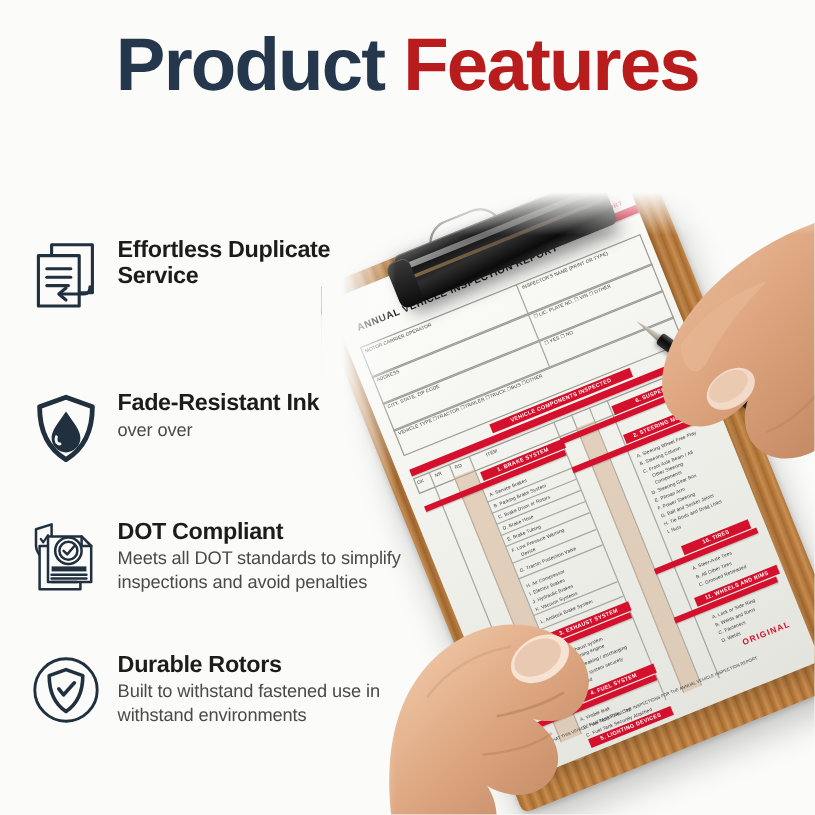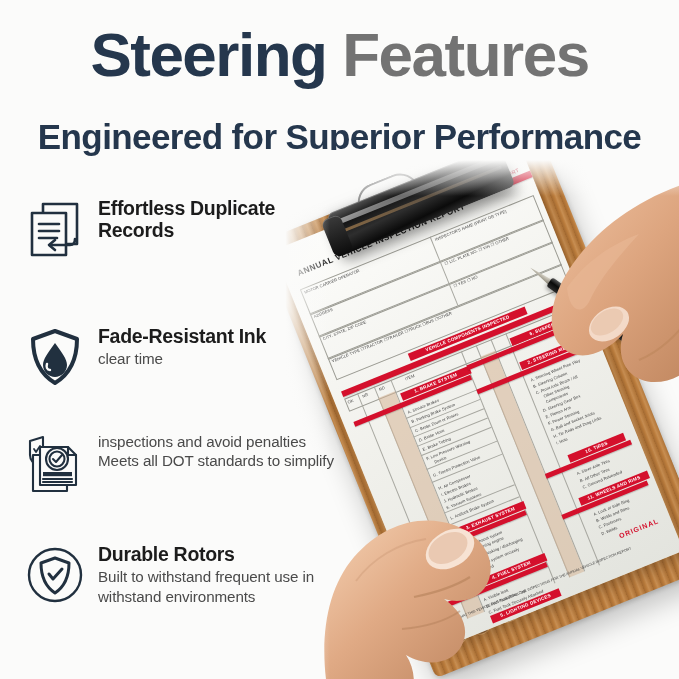--- a/index.html
+++ b/index.html
@@ -15,21 +15,21 @@
 
   
   .title-row{
     position:absolute;left:0;top:24px;width:679px;
     text-align:center;
     font-size:62px;line-height:1;
     font-weight:bold;letter-spacing:-1.5px;
     white-space:nowrap;
   }
   .t-dark{color:#25374d;}
-  .t-red{color:#737373;}
+  .t-red{color:#b91c1c;}
   .subtitle{
     position:absolute;left:0;top:118px;width:679px;
     text-align:center;
     font-size:35px;line-height:1.1;
     font-weight:bold;letter-spacing:-0.6px;
     color:#25374d;
     white-space:nowrap;
   }
 
   
@@ -392,54 +392,53 @@
       <path d="M120 176 C140 172 160 166 176 156" stroke="#b07d56" stroke-width="2.2" fill="none" opacity=".55"></path>
       <path d="M108 208 C130 206 152 200 166 190" stroke="#b07d56" stroke-width="2" fill="none" opacity=".45"></path>
       <path d="M62 160 C78 138 104 122 132 118" stroke="#c69170" stroke-width="2" fill="none" opacity=".35"></path>
     </svg>
 
     <div class="photo-fade-l"></div>
     <div class="photo-fade-t"></div>
   </div>
 
   <div class="title-row">
-    <span class="t-dark">Steering</span><span>&nbsp;</span><span class="t-red">Features</span>
+    <span class="t-dark">Product</span><span>&nbsp;</span><span class="t-red">Features</span>
   </div>
-  <div class="subtitle">Engineered for Superior Performance</div>
 
   <div class="features">
 
     <div class="feature" id="feat-0">
       <span class="ico">
         <svg viewBox="0 0 62 62" fill="none" stroke="#21303f" stroke-width="2.6" stroke-linecap="round" stroke-linejoin="round">
           <rect x="19" y="6" width="34" height="40"></rect>
           <rect x="8" y="15" width="34" height="42" fill="#fbfbfa"></rect>
           <line x1="15" y1="26" x2="35" y2="26"></line>
           <line x1="15" y1="33" x2="35" y2="33"></line>
           <line x1="15" y1="40" x2="33" y2="40"></line>
           <path d="M26 47 L46 47 C50 47 51 44 51 41"></path>
           <polyline points="31,42 25,47 31,52"></polyline>
         </svg>
       </span>
       <div class="ftext">
-        <p class="fhead">Effortless Duplicate Records</p>
+        <p class="fhead">Effortless Duplicate Service</p>
       </div>
     </div>
 
     <div class="feature" id="feat-1">
       <span class="ico">
         <svg viewBox="0 0 62 62" fill="none" stroke="#21303f" stroke-width="4" stroke-linecap="round" stroke-linejoin="round">
           <path d="M31 5 L53 13 C53 32 46 48 31 57 C16 48 9 32 9 13 Z"></path>
           <path d="M31 17 C38 27 43 33 43 39 C43 46 37 51 31 51 C25 51 19 46 19 39 C19 33 24 27 31 17 Z" fill="#21303f" stroke="none"></path>
           <path d="M26 44 C23 44 22 41 23 38" stroke="#fbfbfa" stroke-width="2.4"></path>
         </svg>
       </span>
       <div class="ftext">
         <p class="fhead">Fade-Resistant Ink</p>
-        <p class="fdesc">clear time</p>
+        <p class="fdesc">over over</p>
       </div>
     </div>
 
     <div class="feature" id="feat-2">
       <span class="ico">
         <svg viewBox="0 0 62 62" fill="none" stroke="#21303f" stroke-width="2.1" stroke-linecap="round" stroke-linejoin="round">
           <path d="M6 8 L19 4 L19 22 C19 27 14 31 12 32 C10 31 6 27 6 22 Z"></path>
           <path d="M10 16 L12 19 L16 13" stroke-width="1.8"></path>
           <rect x="9" y="22" width="34" height="36" fill="#fbfbfa"></rect>
           <path d="M16 14 L44 14 L52 22 L52 52 L16 52 Z" fill="#fbfbfa"></path>
@@ -447,34 +446,35 @@
           <circle cx="33" cy="26" r="11"></circle>
           <circle cx="33" cy="26" r="7.5"></circle>
           <polyline points="29,26 32,29 38,22" stroke-width="2"></polyline>
           <rect x="19" y="39" width="29" height="4.2" fill="#21303f" stroke="none"></rect>
           <line x1="19" y1="46" x2="48" y2="46"></line>
           <line x1="19" y1="49" x2="48" y2="49"></line>
           <line x1="19" y1="52" x2="40" y2="52"></line>
         </svg>
       </span>
       <div class="ftext">
+        <p class="fhead">DOT Compliant</p>
+        <p class="fdesc">Meets all DOT standards to simplify</p>
         <p class="fdesc">inspections and avoid penalties</p>
-        <p class="fdesc">Meets all DOT standards to simplify</p>
       </div>
     </div>
 
     <div class="feature" id="feat-3">
       <span class="ico">
         <svg viewBox="0 0 62 62" fill="none" stroke="#21303f" stroke-width="2.4" stroke-linecap="round" stroke-linejoin="round">
           <circle cx="31" cy="31" r="26"></circle>
           <path d="M31 14 L45 19 C45 33 40 43 31 49 C22 43 17 33 17 19 Z" stroke-width="3"></path>
           <polyline points="25,30 29,35 38,25" stroke-width="3"></polyline>
         </svg>
       </span>
       <div class="ftext">
         <p class="fhead">Durable Rotors</p>
-        <p class="fdesc">Built to withstand frequent use in</p>
+        <p class="fdesc">Built to withstand fastened use in</p>
         <p class="fdesc">withstand environments</p>
       </div>
     </div>
 
   </div>
 </div>
 
 </body></html>

